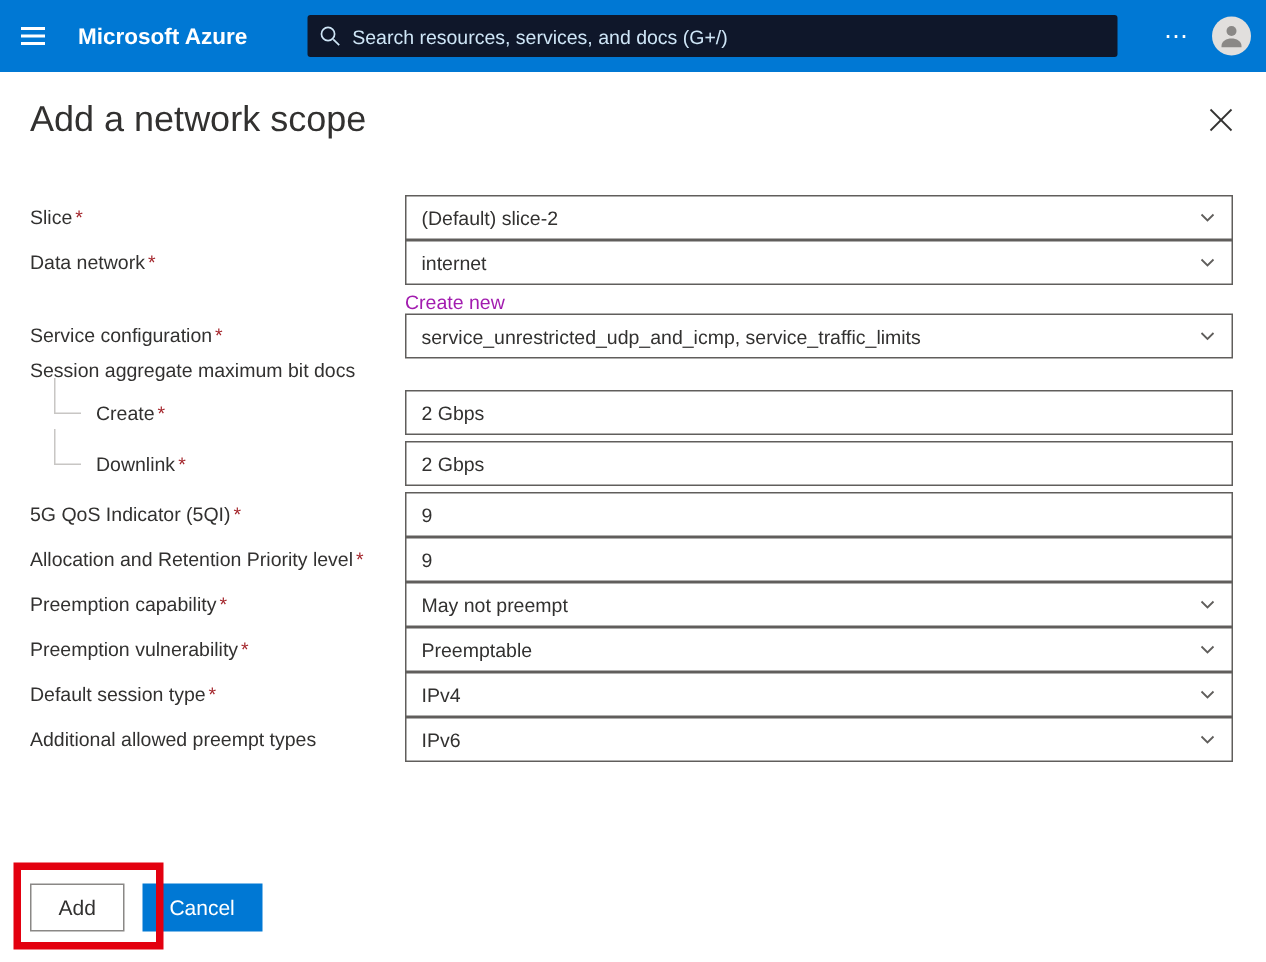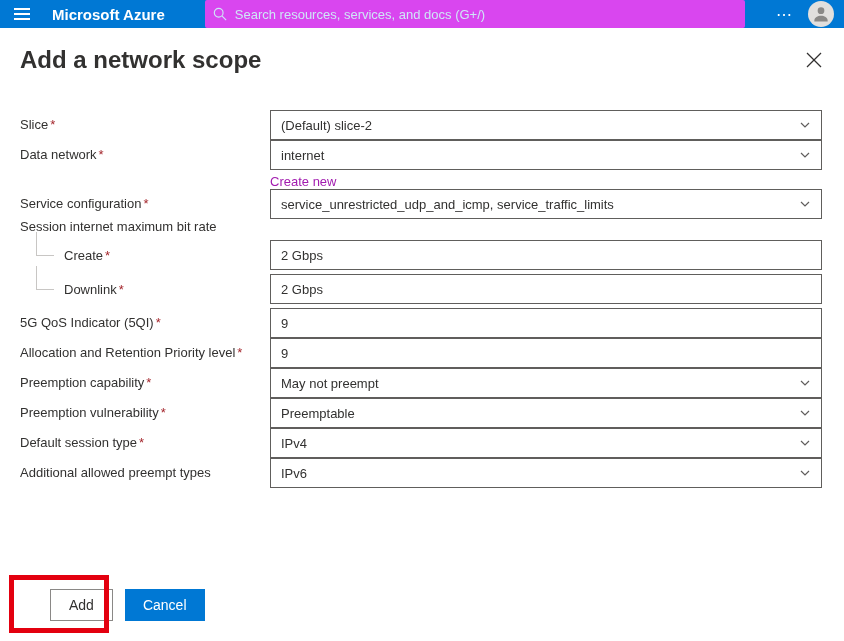--- a/index.html
+++ b/index.html
@@ -9,21 +9,21 @@
     color: #323130;
     background: #ffffff;
     width: 844px;
     height: 641px;
     overflow: hidden;
     position: relative;
   }
   
   .topbar {
     background: #0078d4;
-    height: 28px;
+    height: 48px;
     display: flex;
     align-items: center;
     padding: 0 10px;
     color: #fff;
   }
   .hamburger {
     width: 20px;
     height: 20px;
     display: flex;
     flex-direction: column;
@@ -39,21 +39,21 @@
     background: #fff;
     width: 16px;
   }
   .brand {
     font-weight: 600;
     font-size: 15px;
     margin-right: 40px;
   }
   .searchbox {
     flex: 0 0 540px;
-    background: #d946ef;
+    background: #0f172a;
     height: 28px;
     border-radius: 2px;
     display: flex;
     align-items: center;
     padding: 0 8px;
     color: #cfe6f7;
   }
   .searchbox svg { margin-right: 8px; flex-shrink: 0; }
   .searchinput {
     background: transparent;
@@ -90,21 +90,21 @@
     position: relative;
   }
   .page-title-row {
     display: flex;
     align-items: center;
     justify-content: space-between;
     margin-bottom: 36px;
   }
   .page-title {
     font-size: 24px;
-    font-weight: 700;
+    font-weight: 400;
     color: #323130;
   }
   .close-x {
     cursor: pointer;
     width: 16px;
     height: 16px;
   }
 
   
   .form {
@@ -197,21 +197,20 @@
   .tree-child.last .tree-branch::before { height: 24px; }
 
   
   .footer {
     position: absolute;
     left: 20px;
     bottom: 20px;
     display: flex;
     gap: 12px;
     align-items: center;
-    margin-left: 30px;
   }
   .btn {
     height: 32px;
     padding: 0 18px;
     font-size: 14px;
     border: none;
     cursor: pointer;
     display: flex;
     align-items: center;
     justify-content: center;
@@ -298,21 +297,21 @@
     <div class="field-wrap">
       <div class="select">
         <span>service_unrestricted_udp_and_icmp, service_traffic_limits</span>
         <svg class="chev" viewBox="0 0 12 12">
             <polyline points="2,4 6,8 10,4" fill="none" stroke="#605e5c" stroke-width="1.2"></polyline>
           </svg>
       </div>
     </div>
 
     <div class="tree-container">
-      <div class="tree-root-label">Session internet maximum bit rate</div>
+      <div class="tree-root-label">Session aggregate maximum bit docs</div>
       <div class="tree-child">
         <div class="tree-child-label">
           <span class="tree-branch"></span>
           <span>Create</span>
             <span class="req">*</span>
         </div>
         <div class="textinput">
             <span>2 Gbps</span>
           </div>
       </div>

